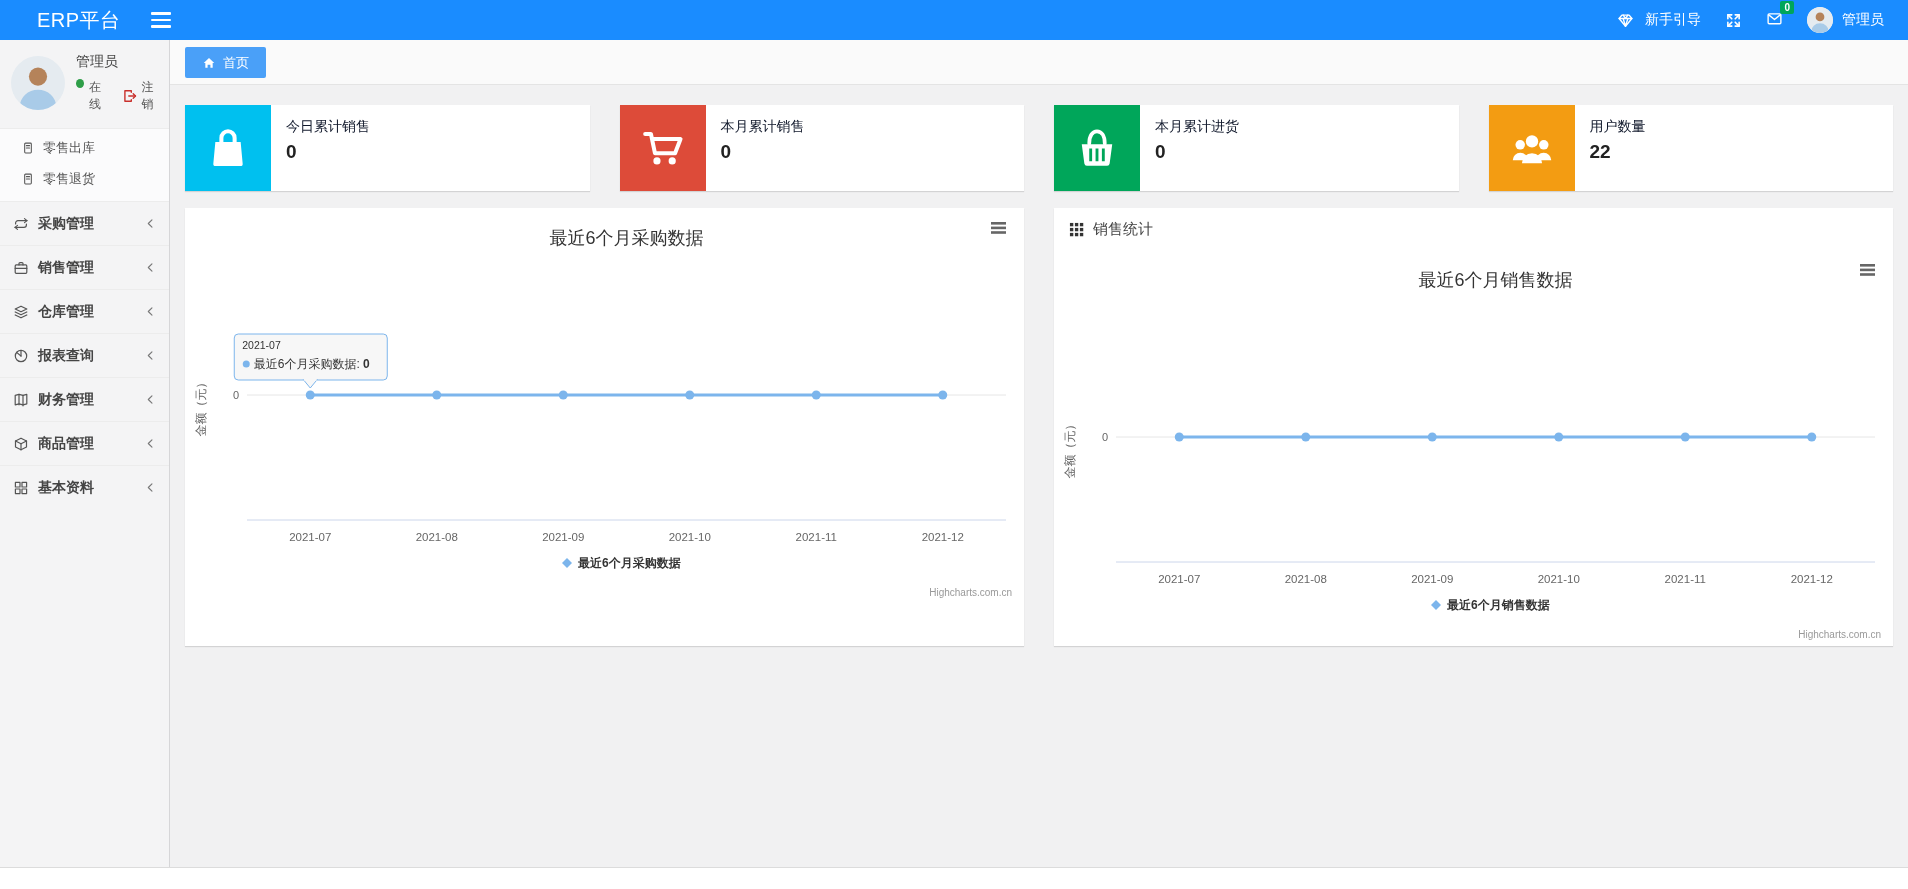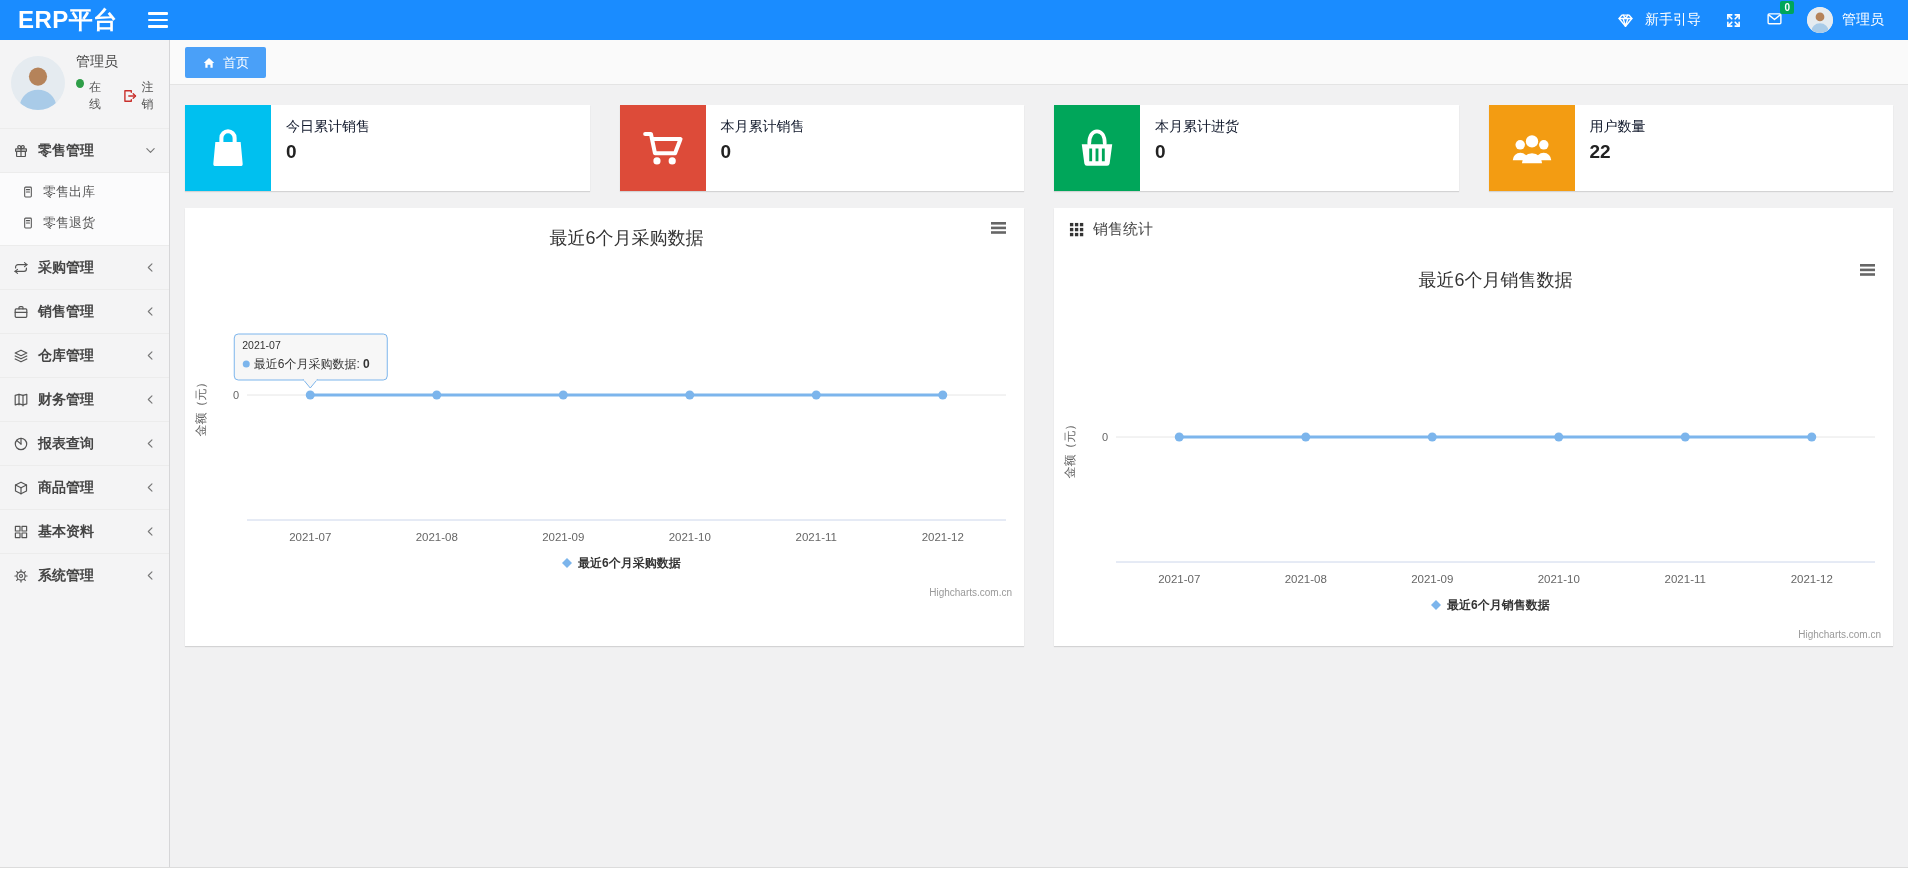--- a/index.html
+++ b/index.html
@@ -1,21 +1,21 @@
 <!DOCTYPE html>
 <html><head>
 <meta charset="utf-8">
 <style>
   * { margin:0; padding:0; box-sizing:border-box; }
   html,body { width:1908px; height:889px; overflow:hidden; background:#f1f1f2;
     font-family:"Liberation Sans","DejaVu Sans",sans-serif; }
 
   
   .navbar { height:40px; background:#1a8cff; display:flex; align-items:center; color:#fff; }
-  .brand { font-size:24px; font-weight:bold; padding-left:18px; letter-spacing:.5px; }
+  .brand { font-size:20px; font-weight:normal; padding-left:37px; letter-spacing:.5px; }
   .nav-toggle { margin-left:30px; width:20px; height:16px; display:flex; flex-direction:column;
     justify-content:space-between; cursor:pointer; }
   .nav-toggle i { display:block; height:2.6px; background:#fff; border-radius:1px; }
   .nav-right { margin-left:auto; display:flex; align-items:center; gap:24px; padding-right:24px; font-size:14px; }
   .nav-guide { display:flex; align-items:center; gap:11px; cursor:pointer; }
   .nav-icon { width:17px; height:17px; display:inline-block; }
   .nav-icon svg { width:100%; height:100%; }
   .mail-wrap { position:relative; cursor:pointer; }
   .mail-badge { position:absolute; top:-9px; right:-11px; background:#00a65a; color:#fff;
     font-size:10px; font-weight:bold; line-height:13px; padding:0 4px; border-radius:2px; }
@@ -140,36 +140,20 @@
                   <path d="m11.2 5.7 2.3 2.3-2.3 2.3" stroke-width="1.4"></path>
                   <path d="M9.3 4.2V2.7H2.9v10.6h6.4v-1.5" stroke-width="1.4"></path>
                 </svg>
               </span>
             <span>注销</span>
           </span>
         </div>
       </div>
     </div>
     <ul class="menu">
-      <li class="menu-item">
-        <span class="mi-icon">
-            <svg viewBox="0 0 16 16" fill="none" stroke="currentColor" stroke-width="1.2" stroke-linecap="round" stroke-linejoin="round">
-              <rect x="2.6" y="5.9" width="10.8" height="2.4" rx=".4"></rect>
-              <rect x="3.6" y="8.3" width="8.8" height="5.2" rx=".4"></rect>
-              <line x1="8" y1="5.9" x2="8" y2="13.5"></line>
-              <path d="M8 5.6C5.9 5.6 4.7 5 4.7 4a1.5 1.5 0 0 1 2.8-.7L8 5.6zm0 0c2.1 0 3.3-.6 3.3-1.6a1.5 1.5 0 0 0-2.8-.7L8 5.6z"></path>
-            </svg>
-          </span>
-        <span class="mi-label">零售管理</span>
-        <span class="mi-chev">
-            <svg viewBox="0 0 16 16" fill="none" stroke="currentColor" stroke-width="1.2" stroke-linecap="round" stroke-linejoin="round">
-              <path d="m3.5 5.8 4.5 4.4 4.5-4.4" stroke-width="1.4"></path>
-            </svg>
-          </span>
-      </li>
       <ul class="submenu">
         <li class="submenu-item">
           <span class="mi-icon">
               <svg viewBox="0 0 16 16" fill="none" stroke="currentColor" stroke-width="1.2" stroke-linecap="round" stroke-linejoin="round">
                 <rect x="4.2" y="2.4" width="7.6" height="11.2" rx="1"></rect>
                 <line x1="6.2" y1="5.3" x2="9.8" y2="5.3"></line>
                 <line x1="6.2" y1="8" x2="9.8" y2="8"></line>
               </svg>
             </span>
           <span class="mi-label">零售出库</span>
@@ -227,41 +211,41 @@
         <span class="mi-label">仓库管理</span>
         <span class="mi-chev">
             <svg viewBox="0 0 16 16" fill="none" stroke="currentColor" stroke-width="1.2" stroke-linecap="round" stroke-linejoin="round">
               <path d="M9.8 3.5 5.3 8l4.5 4.5" stroke-width="1.4"></path>
             </svg>
           </span>
       </li>
       <li class="menu-item">
         <span class="mi-icon">
             <svg viewBox="0 0 16 16" fill="none" stroke="currentColor" stroke-width="1.2" stroke-linecap="round" stroke-linejoin="round">
+              <circle cx="8" cy="8" r="5.7"></circle>
+              <path d="M8 8V2.3"></path>
+              <path d="M8 8 3.6 4.4"></path>
+            </svg>
+          </span>
+        <span class="mi-label">报表查询</span>
+        <span class="mi-chev">
+            <svg viewBox="0 0 16 16" fill="none" stroke="currentColor" stroke-width="1.2" stroke-linecap="round" stroke-linejoin="round">
+              <path d="M9.8 3.5 5.3 8l4.5 4.5" stroke-width="1.4"></path>
+            </svg>
+          </span>
+      </li>
+      <li class="menu-item">
+        <span class="mi-icon">
+            <svg viewBox="0 0 16 16" fill="none" stroke="currentColor" stroke-width="1.2" stroke-linecap="round" stroke-linejoin="round">
               <path d="M2.2 3.3 6 2.3l4 1 3.8-1v9.5l-3.8 1-4-1-3.8 1z"></path>
               <line x1="6" y1="2.3" x2="6" y2="12.8"></line>
               <line x1="10" y1="3.3" x2="10" y2="13.8"></line>
             </svg>
           </span>
         <span class="mi-label">财务管理</span>
-        <span class="mi-chev">
-            <svg viewBox="0 0 16 16" fill="none" stroke="currentColor" stroke-width="1.2" stroke-linecap="round" stroke-linejoin="round">
-              <path d="M9.8 3.5 5.3 8l4.5 4.5" stroke-width="1.4"></path>
-            </svg>
-          </span>
-      </li>
-      <li class="menu-item">
-        <span class="mi-icon">
-            <svg viewBox="0 0 16 16" fill="none" stroke="currentColor" stroke-width="1.2" stroke-linecap="round" stroke-linejoin="round">
-              <circle cx="8" cy="8" r="5.7"></circle>
-              <path d="M8 8V2.3"></path>
-              <path d="M8 8 3.6 4.4"></path>
-            </svg>
-          </span>
-        <span class="mi-label">报表查询</span>
         <span class="mi-chev">
             <svg viewBox="0 0 16 16" fill="none" stroke="currentColor" stroke-width="1.2" stroke-linecap="round" stroke-linejoin="round">
               <path d="M9.8 3.5 5.3 8l4.5 4.5" stroke-width="1.4"></path>
             </svg>
           </span>
       </li>
       <li class="menu-item">
         <span class="mi-icon">
             <svg viewBox="0 0 16 16" fill="none" stroke="currentColor" stroke-width="1.2" stroke-linecap="round" stroke-linejoin="round">
               <path d="M8 2.2 13.5 5v6L8 13.8 2.5 11V5Z"></path>
@@ -279,35 +263,20 @@
       <li class="menu-item">
         <span class="mi-icon">
             <svg viewBox="0 0 16 16" fill="none" stroke="currentColor" stroke-width="1.2" stroke-linecap="round" stroke-linejoin="round">
               <rect x="2.4" y="2.4" width="4.6" height="4.6"></rect>
               <rect x="9" y="2.4" width="4.6" height="4.6"></rect>
               <rect x="2.4" y="9" width="4.6" height="4.6"></rect>
               <rect x="9" y="9" width="4.6" height="4.6"></rect>
             </svg>
           </span>
         <span class="mi-label">基本资料</span>
-        <span class="mi-chev">
-            <svg viewBox="0 0 16 16" fill="none" stroke="currentColor" stroke-width="1.2" stroke-linecap="round" stroke-linejoin="round">
-              <path d="M9.8 3.5 5.3 8l4.5 4.5" stroke-width="1.4"></path>
-            </svg>
-          </span>
-      </li>
-      <li class="menu-item">
-        <span class="mi-icon">
-            <svg viewBox="0 0 16 16" fill="none" stroke="currentColor" stroke-width="1.2" stroke-linecap="round" stroke-linejoin="round">
-              <circle cx="8" cy="8" r="4.1"></circle>
-              <circle cx="8" cy="8" r="1.5"></circle>
-              <path d="M8 1.9v1.5M8 12.6v1.5M1.9 8h1.5M12.6 8h1.5M3.7 3.7l1 1M11.3 11.3l1 1M12.3 3.7l-1 1M4.7 11.3l-1 1"></path>
-            </svg>
-          </span>
-        <span class="mi-label">系统管理</span>
         <span class="mi-chev">
             <svg viewBox="0 0 16 16" fill="none" stroke="currentColor" stroke-width="1.2" stroke-linecap="round" stroke-linejoin="round">
               <path d="M9.8 3.5 5.3 8l4.5 4.5" stroke-width="1.4"></path>
             </svg>
           </span>
       </li>
     </ul>
   </aside>
 
   <div class="content">

